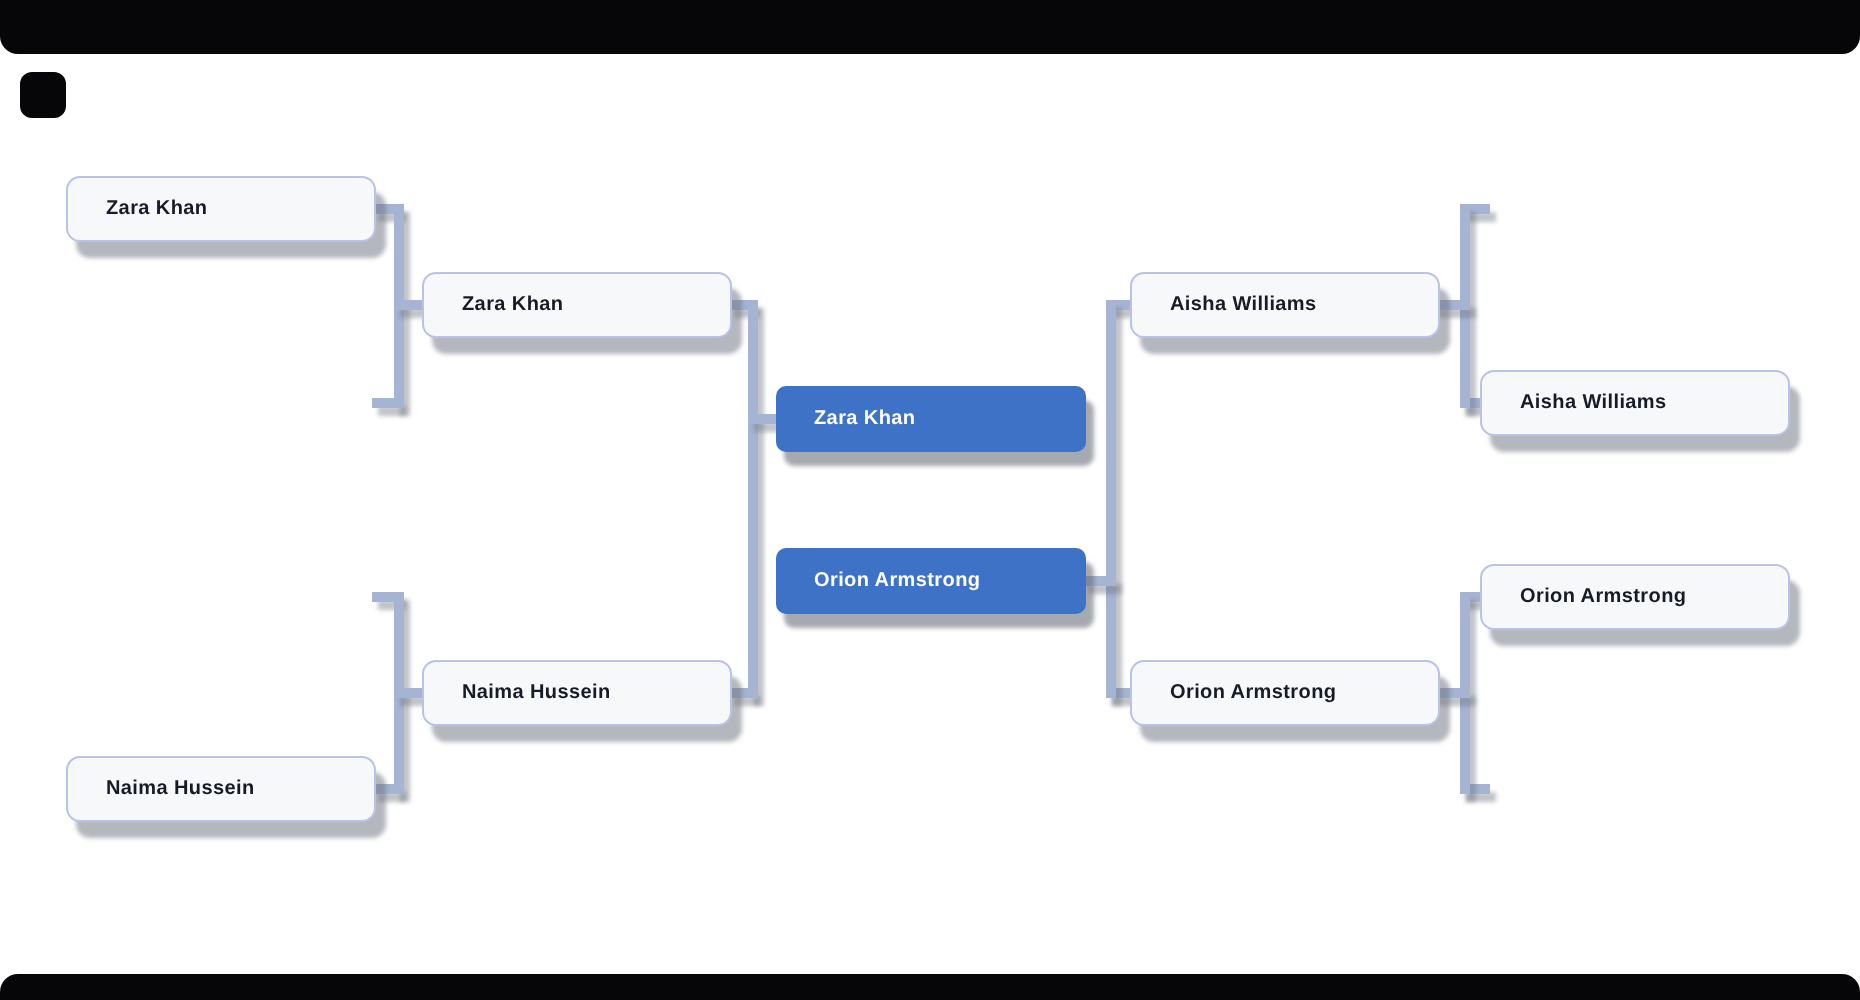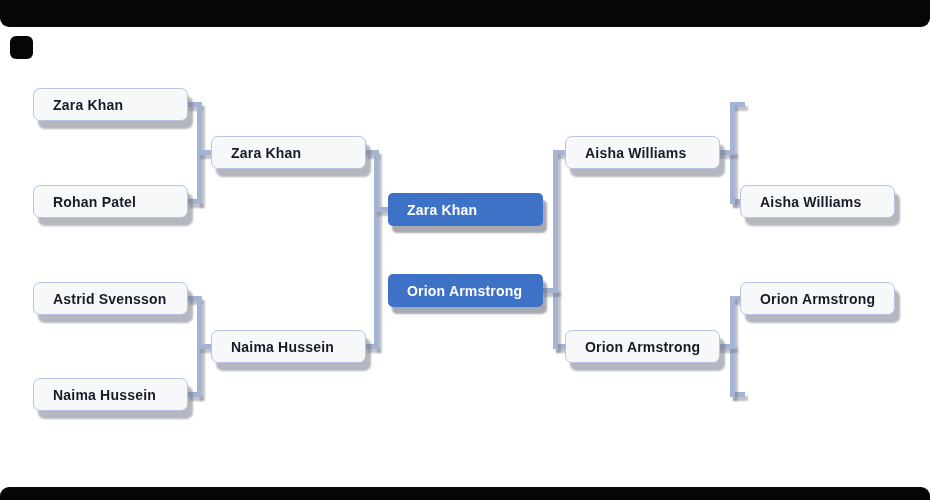--- a/index.html
+++ b/index.html
@@ -29,21 +29,21 @@
   .pbox{
     position:absolute;width:155px;height:33px;box-sizing:border-box;
     background:var(--node-bg,#f7f8fa);
     border:1.5px solid var(--node-border,#b9c2e8);
     border-radius:7px;
     box-shadow:5px 8px 2px rgba(108,112,126,.5);
     display:flex;align-items:center;padding-left:19px;
     z-index:2;cursor:pointer;
   }
   .pname{
-    font-size:14px;font-weight:700;letter-spacing:.2px;white-space:nowrap;
+    font-size:10px;font-weight:700;letter-spacing:.2px;white-space:nowrap;
     color:var(--node-text,#171b28);
   }
   .pbox.winner{
     background:var(--winner-bg,#3d72c7);
     border:none;border-radius:5px;
     box-shadow:4px 7px 2px rgba(95,99,112,.55);
   }
   .pbox.winner .pname{color:var(--winner-text,#ffffff);}
 </style>
 </head>
@@ -81,26 +81,20 @@
   <div class="conn" style="left:716px;top:150px;width:19px;height:5px"></div>
 
   <div class="conn" style="left:730px;top:296px;width:15px;height:5px"></div>
   <div class="conn" style="left:730px;top:392px;width:15px;height:5px"></div>
   <div class="conn" style="left:730px;top:296px;width:5px;height:101px"></div>
   <div class="conn" style="left:716px;top:344px;width:19px;height:5px"></div>
 
   <div class="pbox" style="left:33px;top:88px">
     <span class="pname">Zara Khan</span>
   </div>
-  <div class="pbox" style="left:33px;top:185px">
-    <span class="pname">Rohan Patel</span>
-  </div>
-  <div class="pbox" style="left:33px;top:282px">
-    <span class="pname">Astrid Svensson</span>
-  </div>
   <div class="pbox" style="left:33px;top:378px">
     <span class="pname">Naima Hussein</span>
   </div>
 
   <div class="pbox" style="left:211px;top:136px">
     <span class="pname">Zara Khan</span>
   </div>
   <div class="pbox" style="left:211px;top:330px">
     <span class="pname">Naima Hussein</span>
   </div>

